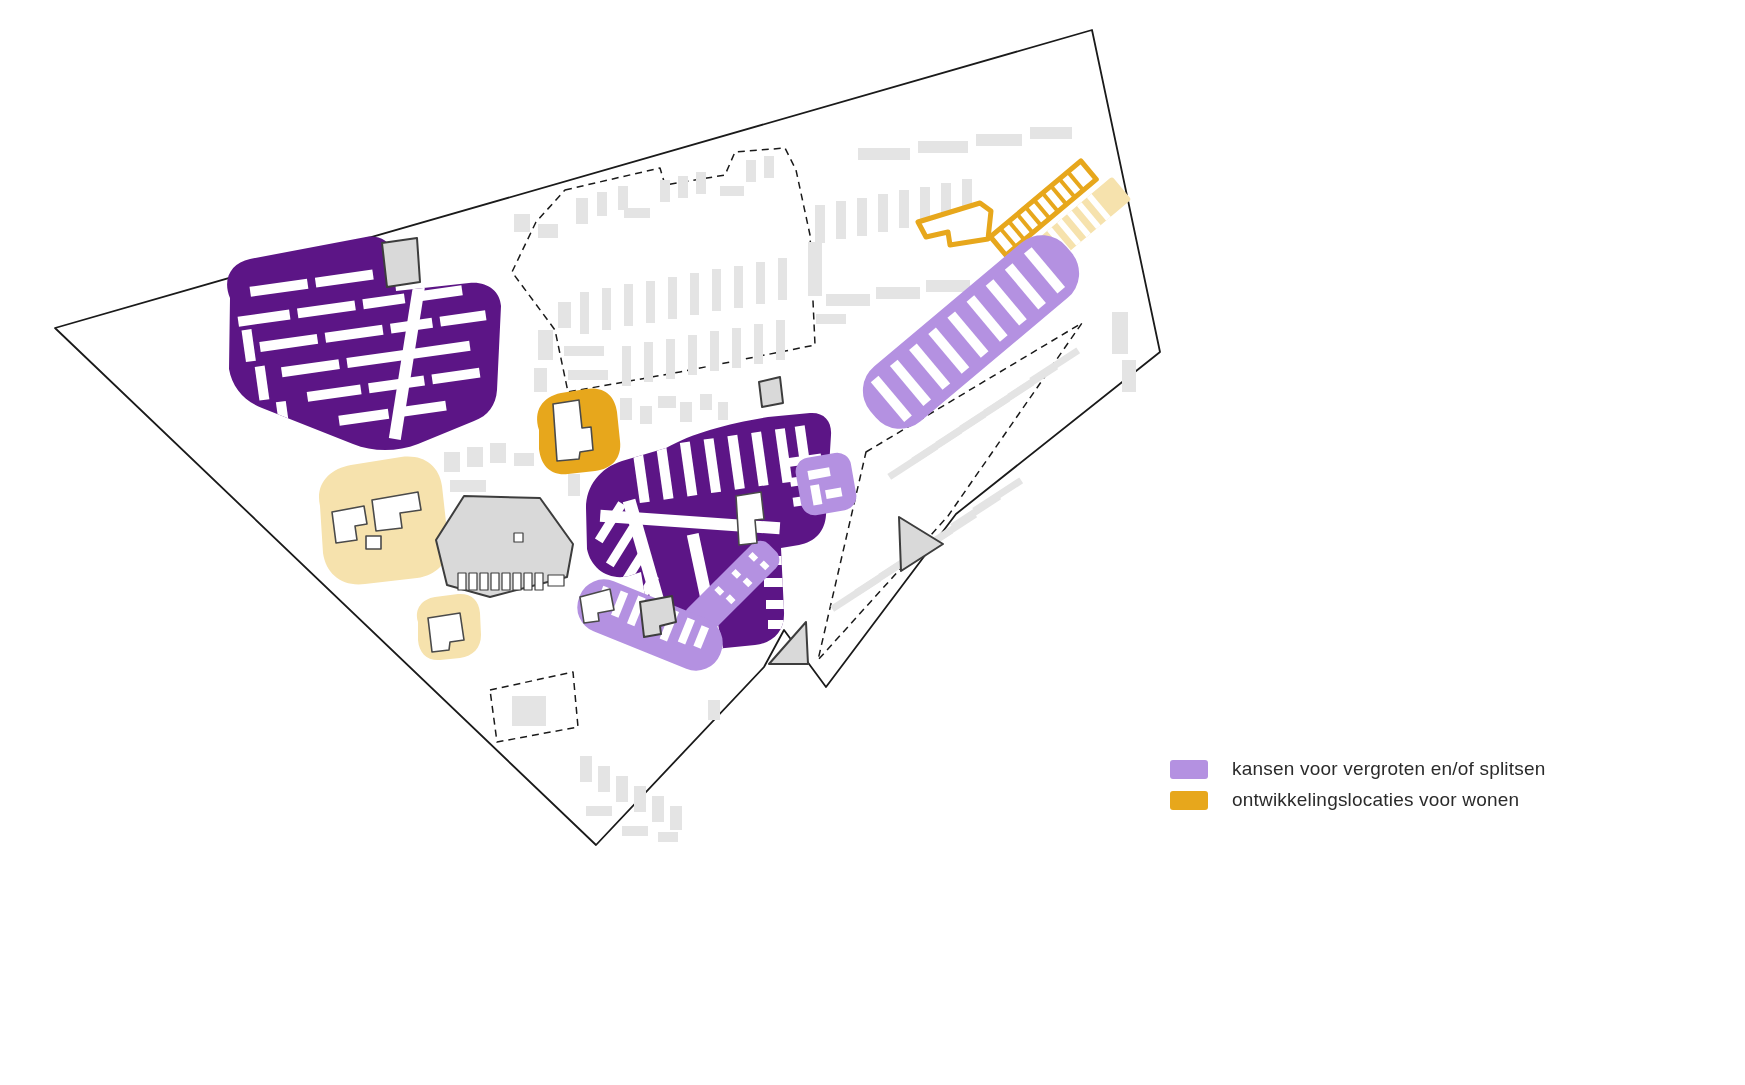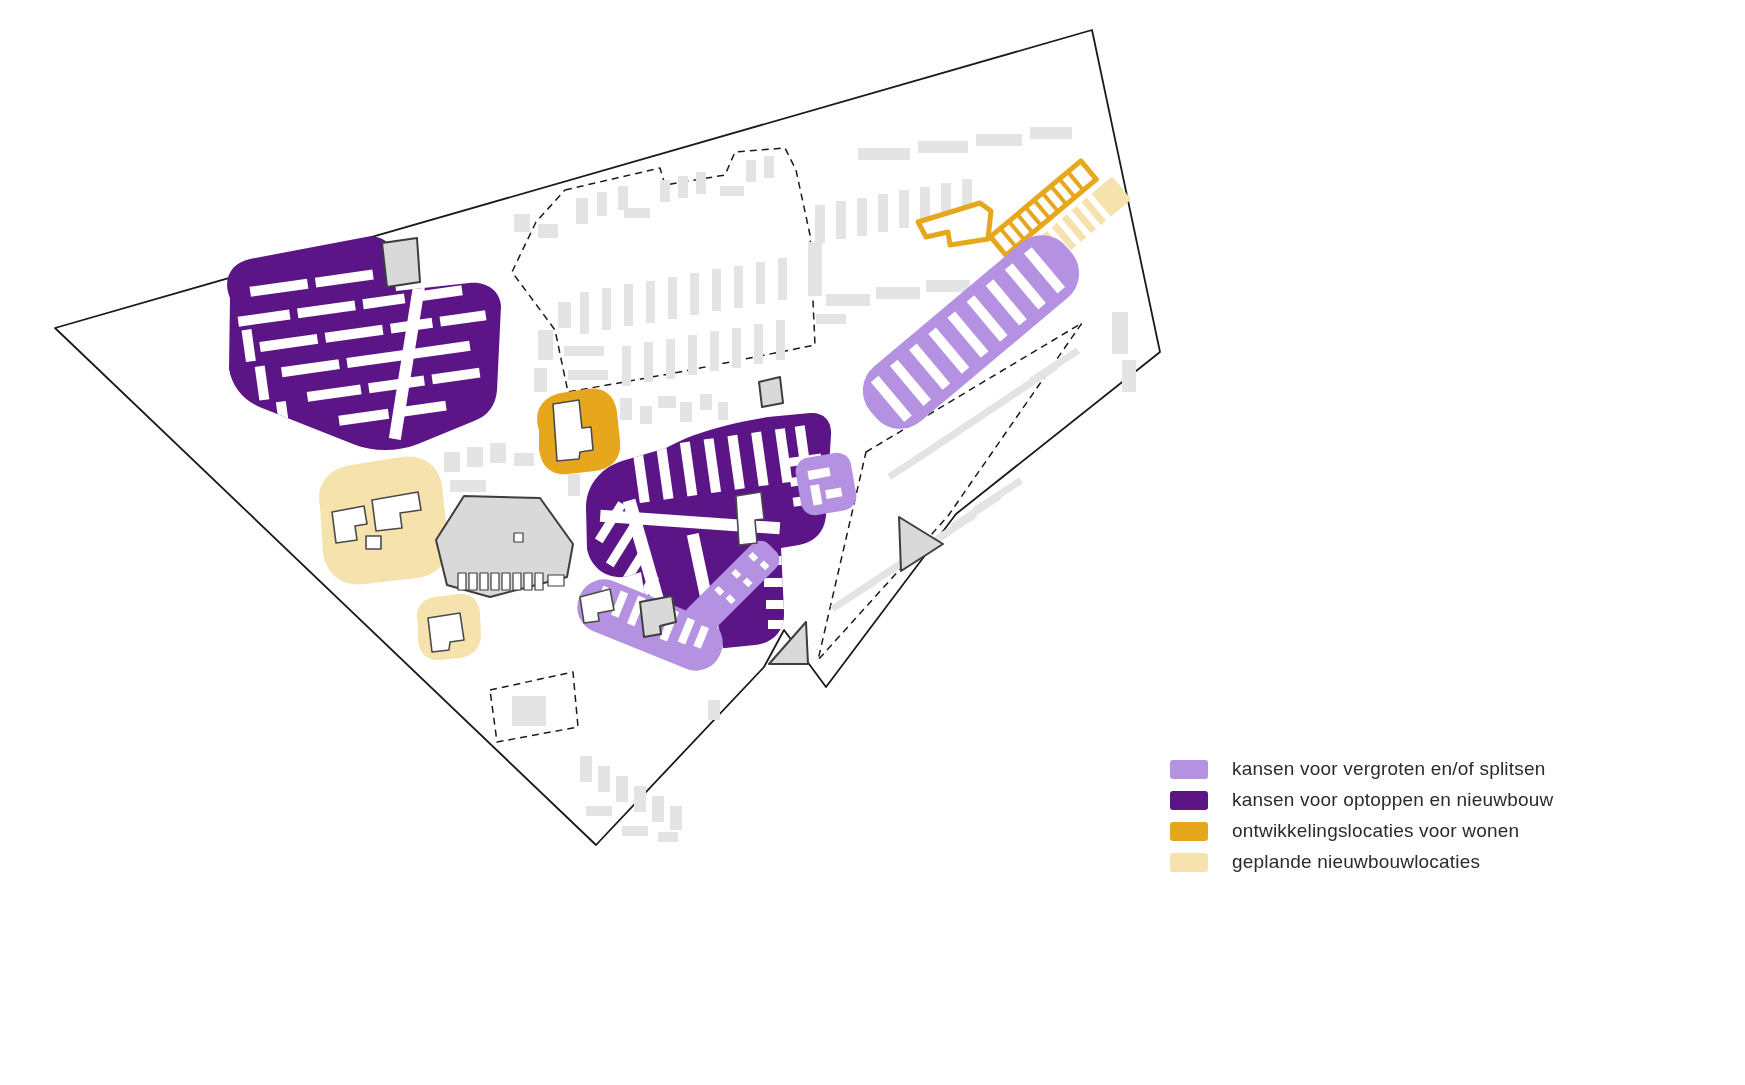--- a/index.html
+++ b/index.html
@@ -307,26 +307,18 @@
     <polygon class="z-gray" points="749,664 786,622 788,664"></polygon>
     <polygon class="z-gray" points="739,382 760,377 763,403 742,407"></polygon>
   </svg>
 
   <div class="legend">
     <div class="legend-row">
       <span class="swatch" style="background:#b491e1"></span>
       <span class="legend-label">kansen voor vergroten en/of splitsen</span>
     </div>
     <div class="legend-row">
-      <span class="swatch" style="background:#5c1586"></span>
-      <span class="legend-label">kansen voor optoppen en nieuwbouw</span>
-    </div>
-    <div class="legend-row">
       <span class="swatch" style="background:#e7a71c"></span>
       <span class="legend-label">ontwikkelingslocaties voor wonen</span>
     </div>
-    <div class="legend-row">
-      <span class="swatch" style="background:#f6e2ad"></span>
-      <span class="legend-label">geplande nieuwbouwlocaties</span>
-    </div>
   </div>
 
 </div>
 
 </body></html>

